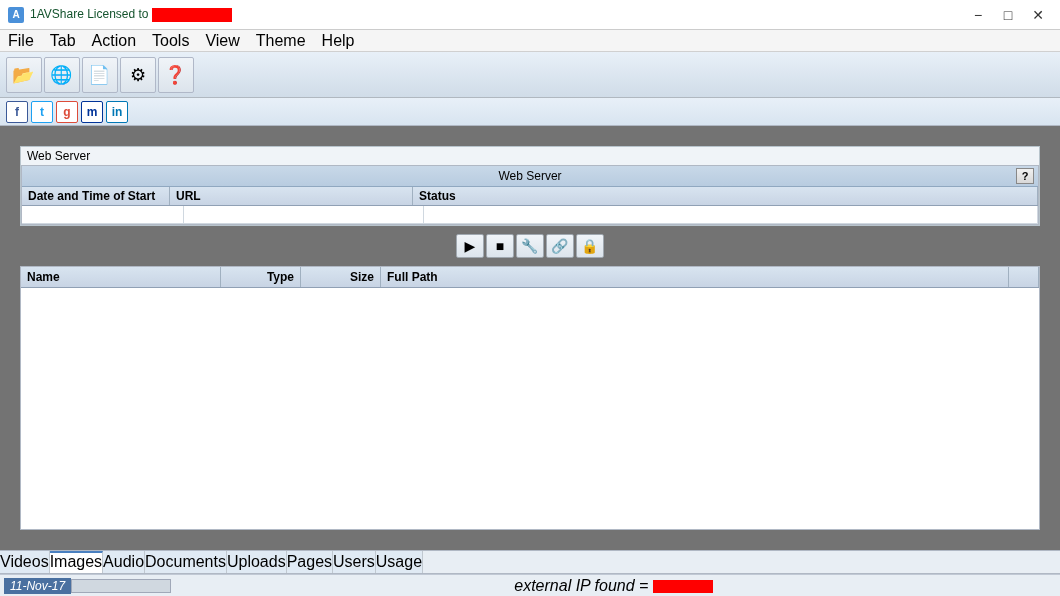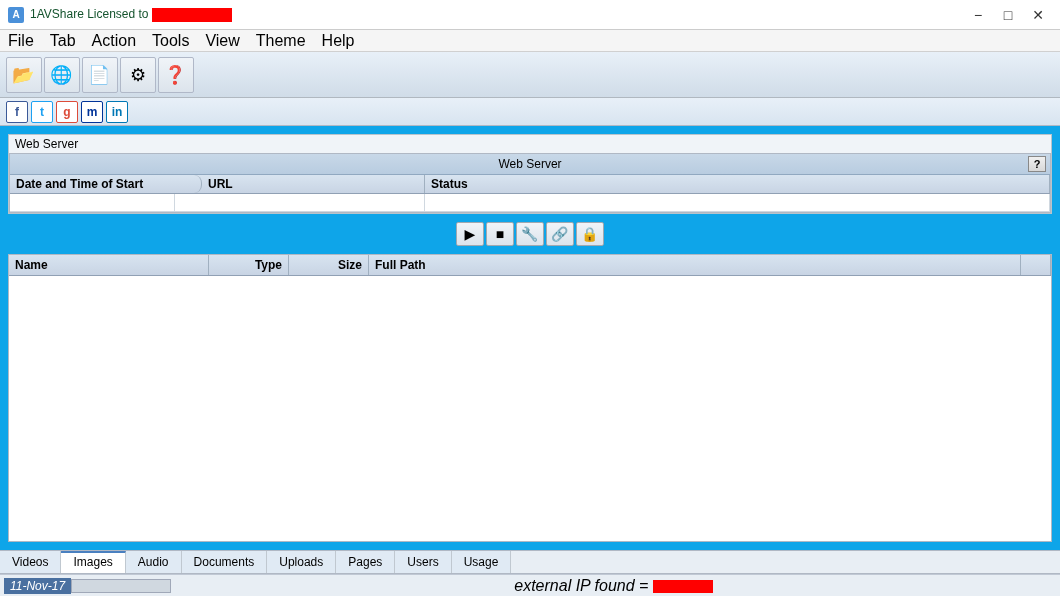--- a/index.html
+++ b/index.html
@@ -133,24 +133,24 @@
       align-items: center;
       justify-content: center;
       font-size: 12px;
       font-weight: bold;
       border-radius: 2px;
     }
 
     
     #content {
       flex: 1;
-      background: #0ea5e9;
+      background: #737373;
       display: flex;
       flex-direction: column;
-      padding: 8px;
+      padding: 20px;
       overflow: hidden;
     }
 
     #web-server-section {
       background: #f0f4f8;
       border: 1px solid #b8c4cc;
     }
     #web-server-title-row {
       font-size: 12px;
       color: #000;
@@ -200,21 +200,21 @@
       background: linear-gradient(to bottom, #d8e4f0, #c8d4e4);
       border-bottom: 1px solid #90a0b4;
     }
     .ws-col-header {
       padding: 2px 6px;
       font-size: 12px;
       font-weight: bold;
       color: #000;
       border-right: 1px solid #a0b0c0;
     }
-    .ws-col-date { width: 192px; border-radius: 8px; }
+    .ws-col-date { width: 148px; }
     .ws-col-url { flex: 1; }
     .ws-col-status { width: 625px; }
 
     #ws-data-row {
       display: flex;
       min-height: 18px;
       border-bottom: 1px solid #d0d8e0;
     }
     .ws-data-cell {
       padding: 2px 6px;
@@ -282,23 +282,23 @@
 
     
     #tab-bar {
       display: flex;
       background: #e8eef4;
       border-top: 1px solid #b0b8c4;
       border-bottom: 1px solid #b0b8c4;
       height: 24px;
     }
     .tab {
-      padding: 3px 12px;
-      cursor: pointer;
-      font-size: 12px;
+      padding: 3px 0;
+      cursor: pointer;
+      font-size: 16px;
       border-right: 1px solid #c0c8d0;
       background: #e0eaf4;
       display: flex;
       align-items: center;
       color: #000;
     }
     .tab.active {
       background: #fff;
       border-top: 2px solid #4a80c0;
       padding-top: 1px;

